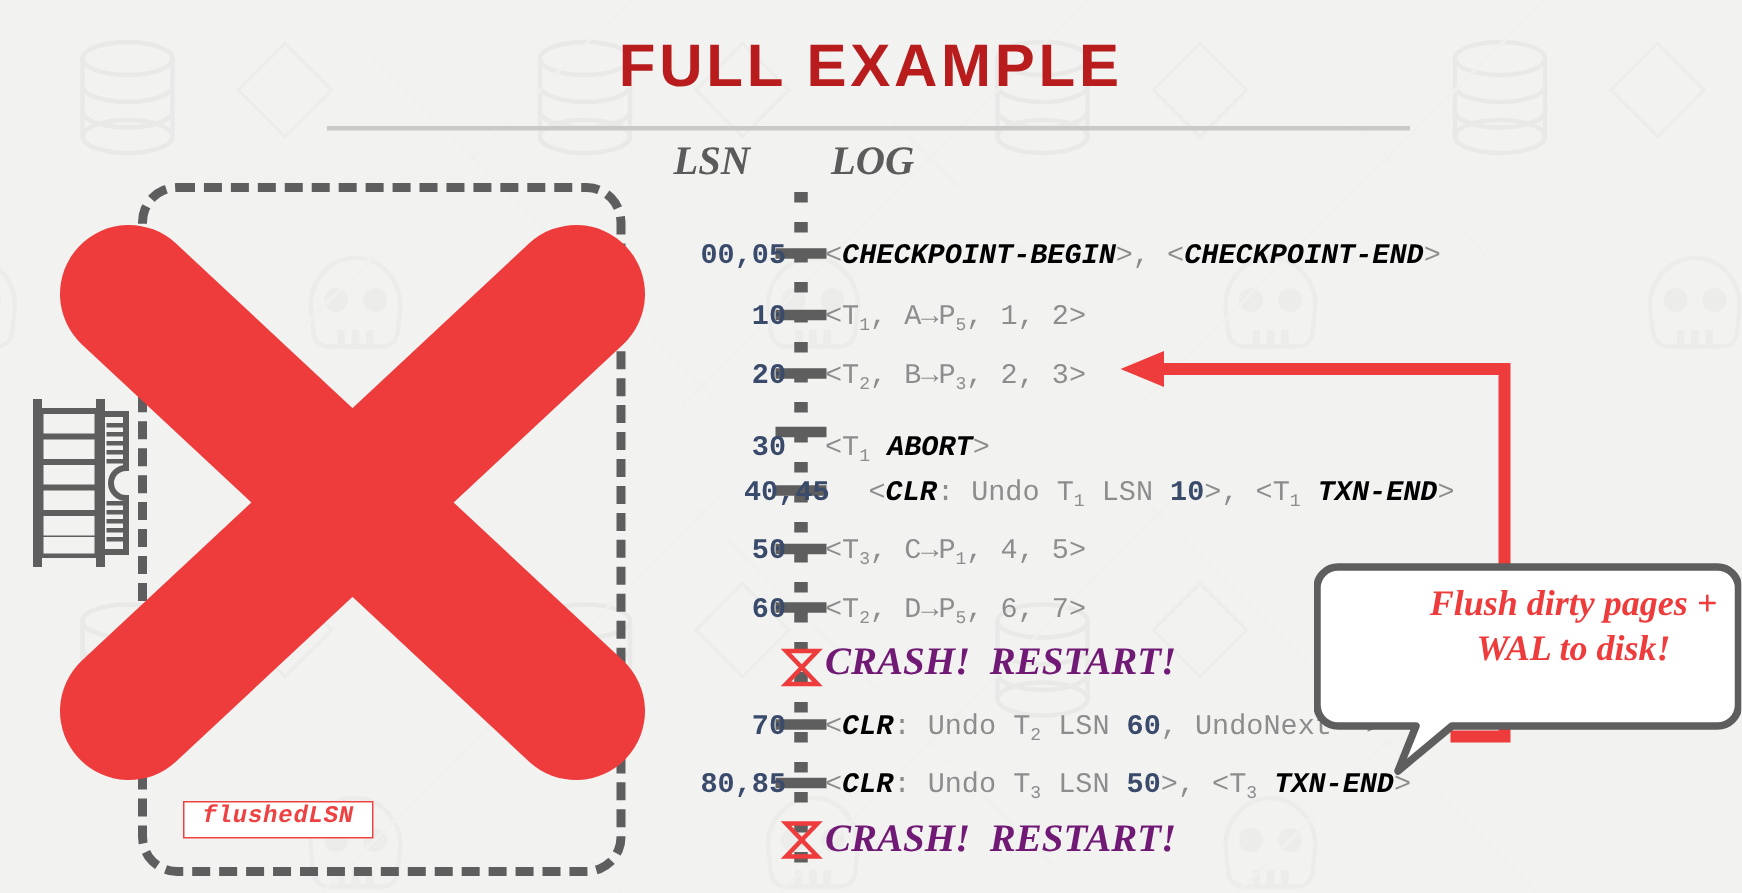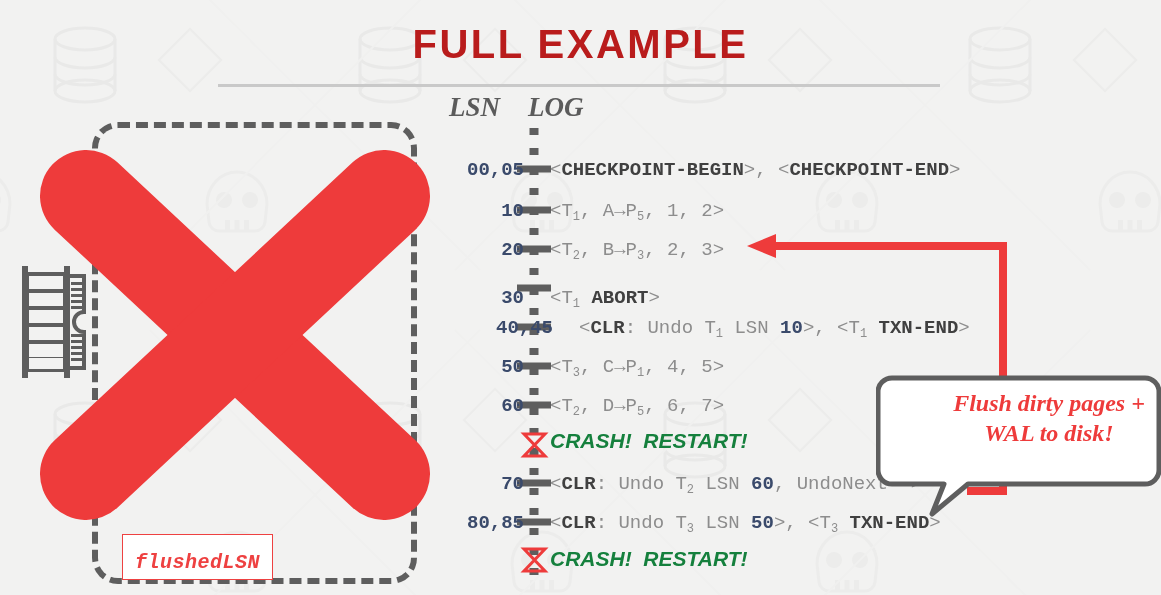--- a/index.html
+++ b/index.html
@@ -28,35 +28,35 @@
   }
 
   
   .col-head {
     position:absolute; top:92px; z-index:3;
     font-family:"Liberation Serif", serif;
     font-style:italic; font-weight:bold;
     font-size:27px; color:#5b5b5b;
   }
   #head-lsn { left:449px; }
-  #head-log { left:528px;text-align:right; }
+  #head-log { left:554px;text-align:right; }
 
   
   #buffer-region {
     position:absolute; left:92px; top:122px; width:325px; height:462px;
     border:6px dashed #5e5e5e; border-radius:26px;
     z-index:2;
   }
   #flushed-lsn-box {
     position:absolute; left:122px; top:534px;
-    padding:16px 12px 5px 12px;
+    padding:0 12px 5px 12px;
     background:#ffffff; border:1.5px solid #ee4141;
     z-index:4;
     font-family:"Liberation Mono", monospace;
-    font-style:italic; font-weight:bold; font-size:20px;
+    font-style:italic; font-weight:bold; font-size:16px;
     color:#ee4141; letter-spacing:0.5px;
   }
 
   
   #memory-icon { position:absolute; left:14px; top:262px; z-index:2; }
 
   
   #red-x { position:absolute; left:40px; top:150px; z-index:3; pointer-events:none; }
 
   
@@ -70,29 +70,29 @@
     font-family:"Liberation Mono", monospace;
     font-weight:bold; font-size:19px; color:#3a4a6b;
     line-height:30px; letter-spacing:0px;
   }
   .entry {
     position:absolute; left:550px;
     font-family:"Liberation Mono", monospace;
     font-size:19px; color:#8d8d8d;
     line-height:30px; white-space:pre;
   }
-  .entry .kw { color:#404040; font-weight:bold; }
+  .entry .kw { color:#000000; font-weight:bold;font-style:italic; }
   .entry .num { color:#3a4a6b; font-weight:bold; }
   .entry .br  { color:#8d8d8d; }
   .entry sub { font-size:12px; vertical-align:baseline; position:relative; top:4px; }
   .crash {
     position:absolute; left:550px;
-    font-family:Liberation Sans, sans-serif;
-    font-style:italic; font-weight:bold; font-size:21px;
-    color:#15803d; line-height:30px; white-space:pre;
+    font-family:Liberation Serif, serif;
+    font-style:italic; font-weight:bold; font-size:26px;
+    color:#701a75; line-height:30px; white-space:pre;
   }
 
   
   #red-arrow { position:absolute; left:0; top:0; z-index:5; pointer-events:none; }
 
   
   #callout { position:absolute; left:876px; top:374px; z-index:6; }
   #callout-text {
     position:absolute; left:924px; top:388px; width:250px;
     text-align:center; z-index:7;

